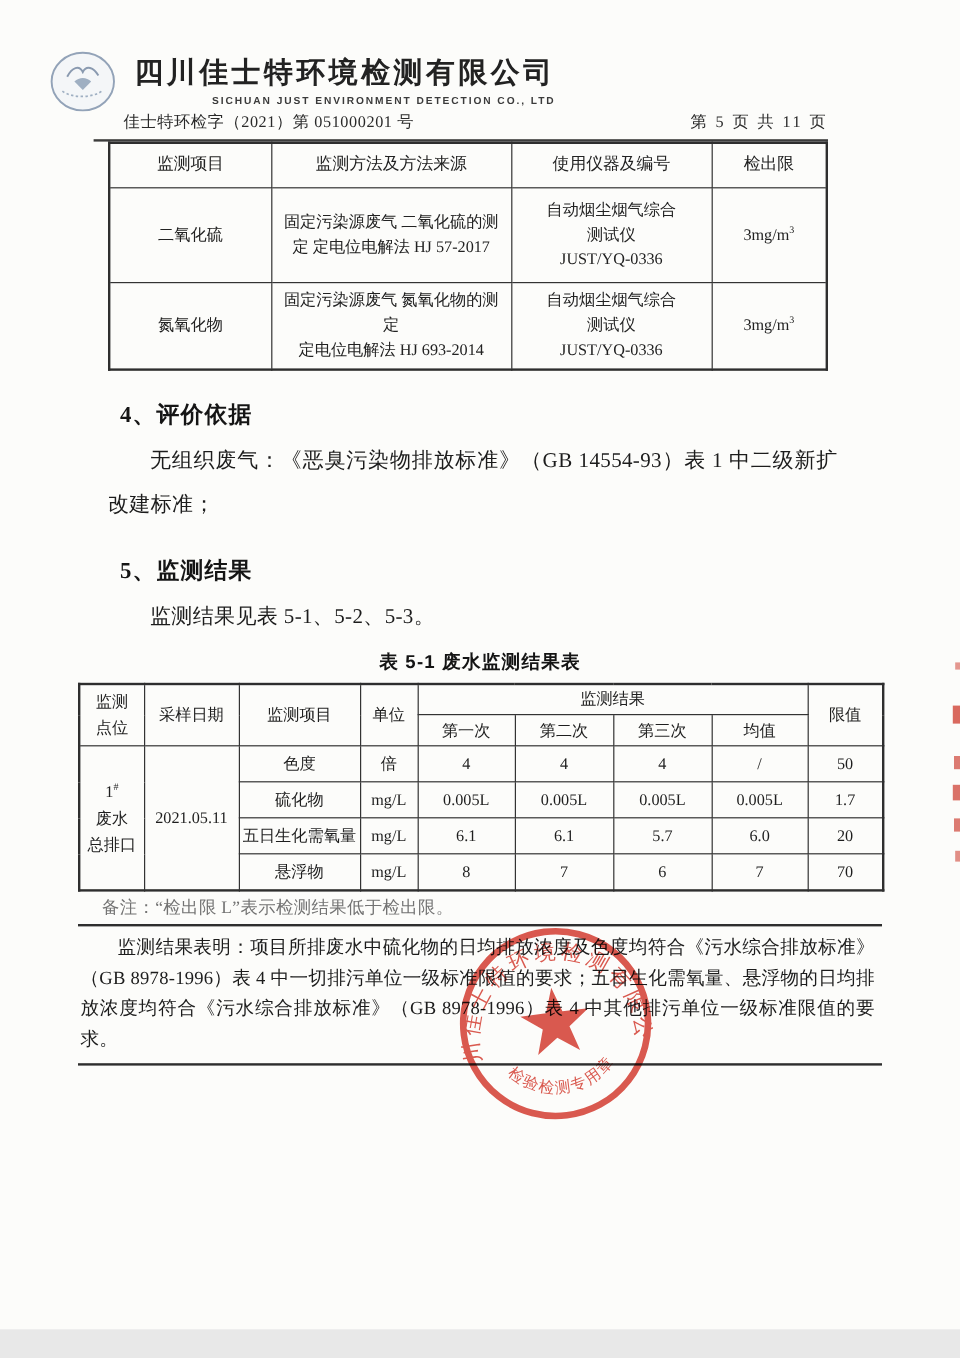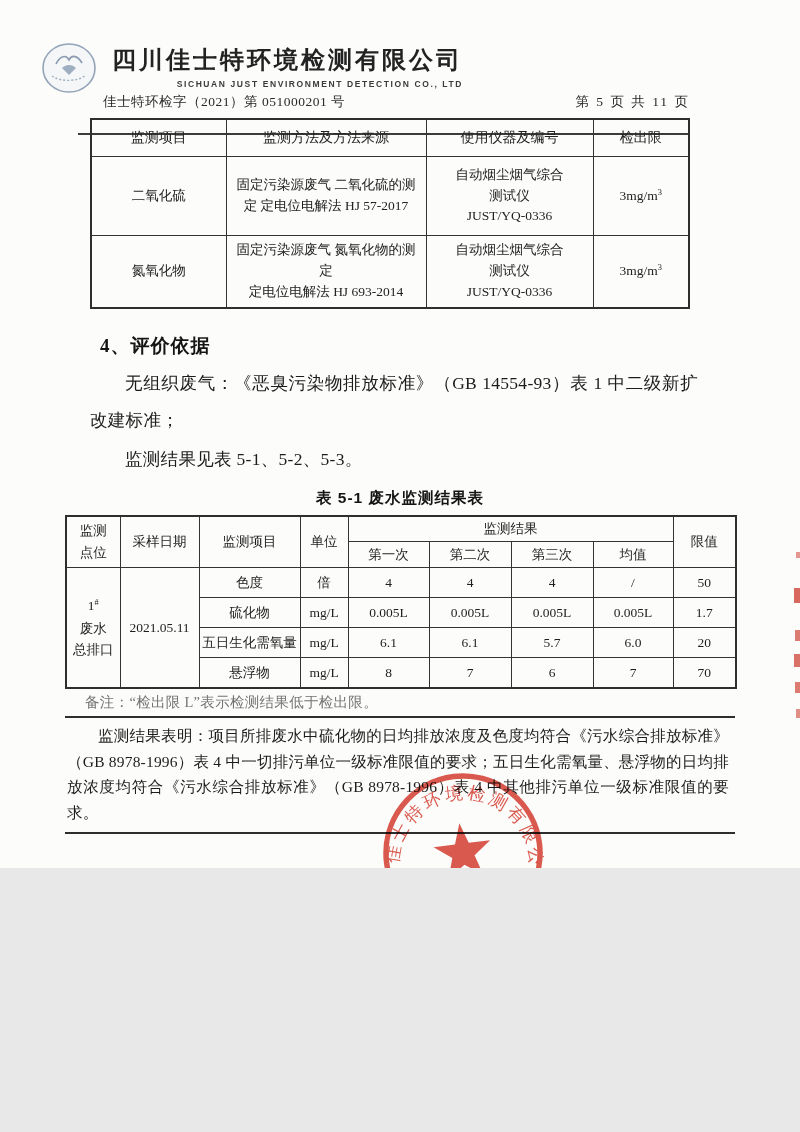--- a/index.html
+++ b/index.html
@@ -1,18 +1,18 @@
 <!DOCTYPE html>
 <html><head>
 <meta charset="utf-8">
 <style>
   html,body{margin:0;padding:0;background:#e8e8e8;}
   .page{
     position:relative;
-    width:800px;height:868px;
+    width:800px;height:1108px;
     margin:0 auto;
     background:#fcfcfa;
     font-family:"Liberation Serif","DejaVu Serif",serif;
     color:#1f1f1f;
     overflow:hidden;
   }
   
   .logo{position:absolute;left:40px;top:42px;}
   .company-block{position:absolute;left:112px;top:44px;}
   .company-cn{
@@ -20,21 +20,21 @@
     font-family:"Liberation Serif","DejaVu Serif",serif;
   }
   .company-en{
     margin-top:3px;font-size:8.5px;letter-spacing:1.6px;color:#3b3b3b;
     font-family:"Liberation Sans","DejaVu Sans",sans-serif;font-weight:bold;text-align:right;
   }
   .docline{
     position:absolute;left:78px;top:93px;width:612px;
     border-bottom:2px solid #3c3c3c;
     display:flex;justify-content:space-between;align-items:flex-end;
-    padding-bottom:22px;font-size:13.5px;color:#2a2a2a;
+    padding-bottom:5px;font-size:13.5px;color:#2a2a2a;
   }
   .docline .doc-no{padding-left:25px;letter-spacing:.5px;}
   .docline .page-info{letter-spacing:2px;}
   
   .content{position:absolute;left:0;top:118px;width:800px;}
   table{border-collapse:collapse;table-layout:fixed;}
   
   .method-table{margin-left:90px;width:598px;font-size:13.5px;color:#222;}
   .method-table th,.method-table td{
     border:1.4px solid #333;text-align:center;vertical-align:middle;
@@ -149,20 +149,21 @@
 测试仪
 JUST/YQ-0336</td>
           <td><span>3mg/m</span><sup>3</sup></td>
         </tr>
       </tbody>
     </table>
 
     <div class="sec-heading">4、评价依据</div>
     <p class="body-par">无组织废气：《恶臭污染物排放标准》（GB 14554-93）表 1 中二级新扩改建标准；</p>
 
+    <div class="sec-heading">5、监测结果</div>
     <p class="body-par intro-par">监测结果见表 5-1、5-2、5-3。</p>
     <div class="table-title">表 5-1   废水监测结果表</div>
 
     <div class="result-wrap">
       <table class="result-table">
         <colgroup>
           <col style="width:54px">
             <col style="width:79px">
             <col style="width:101px">
             <col style="width:48px">

